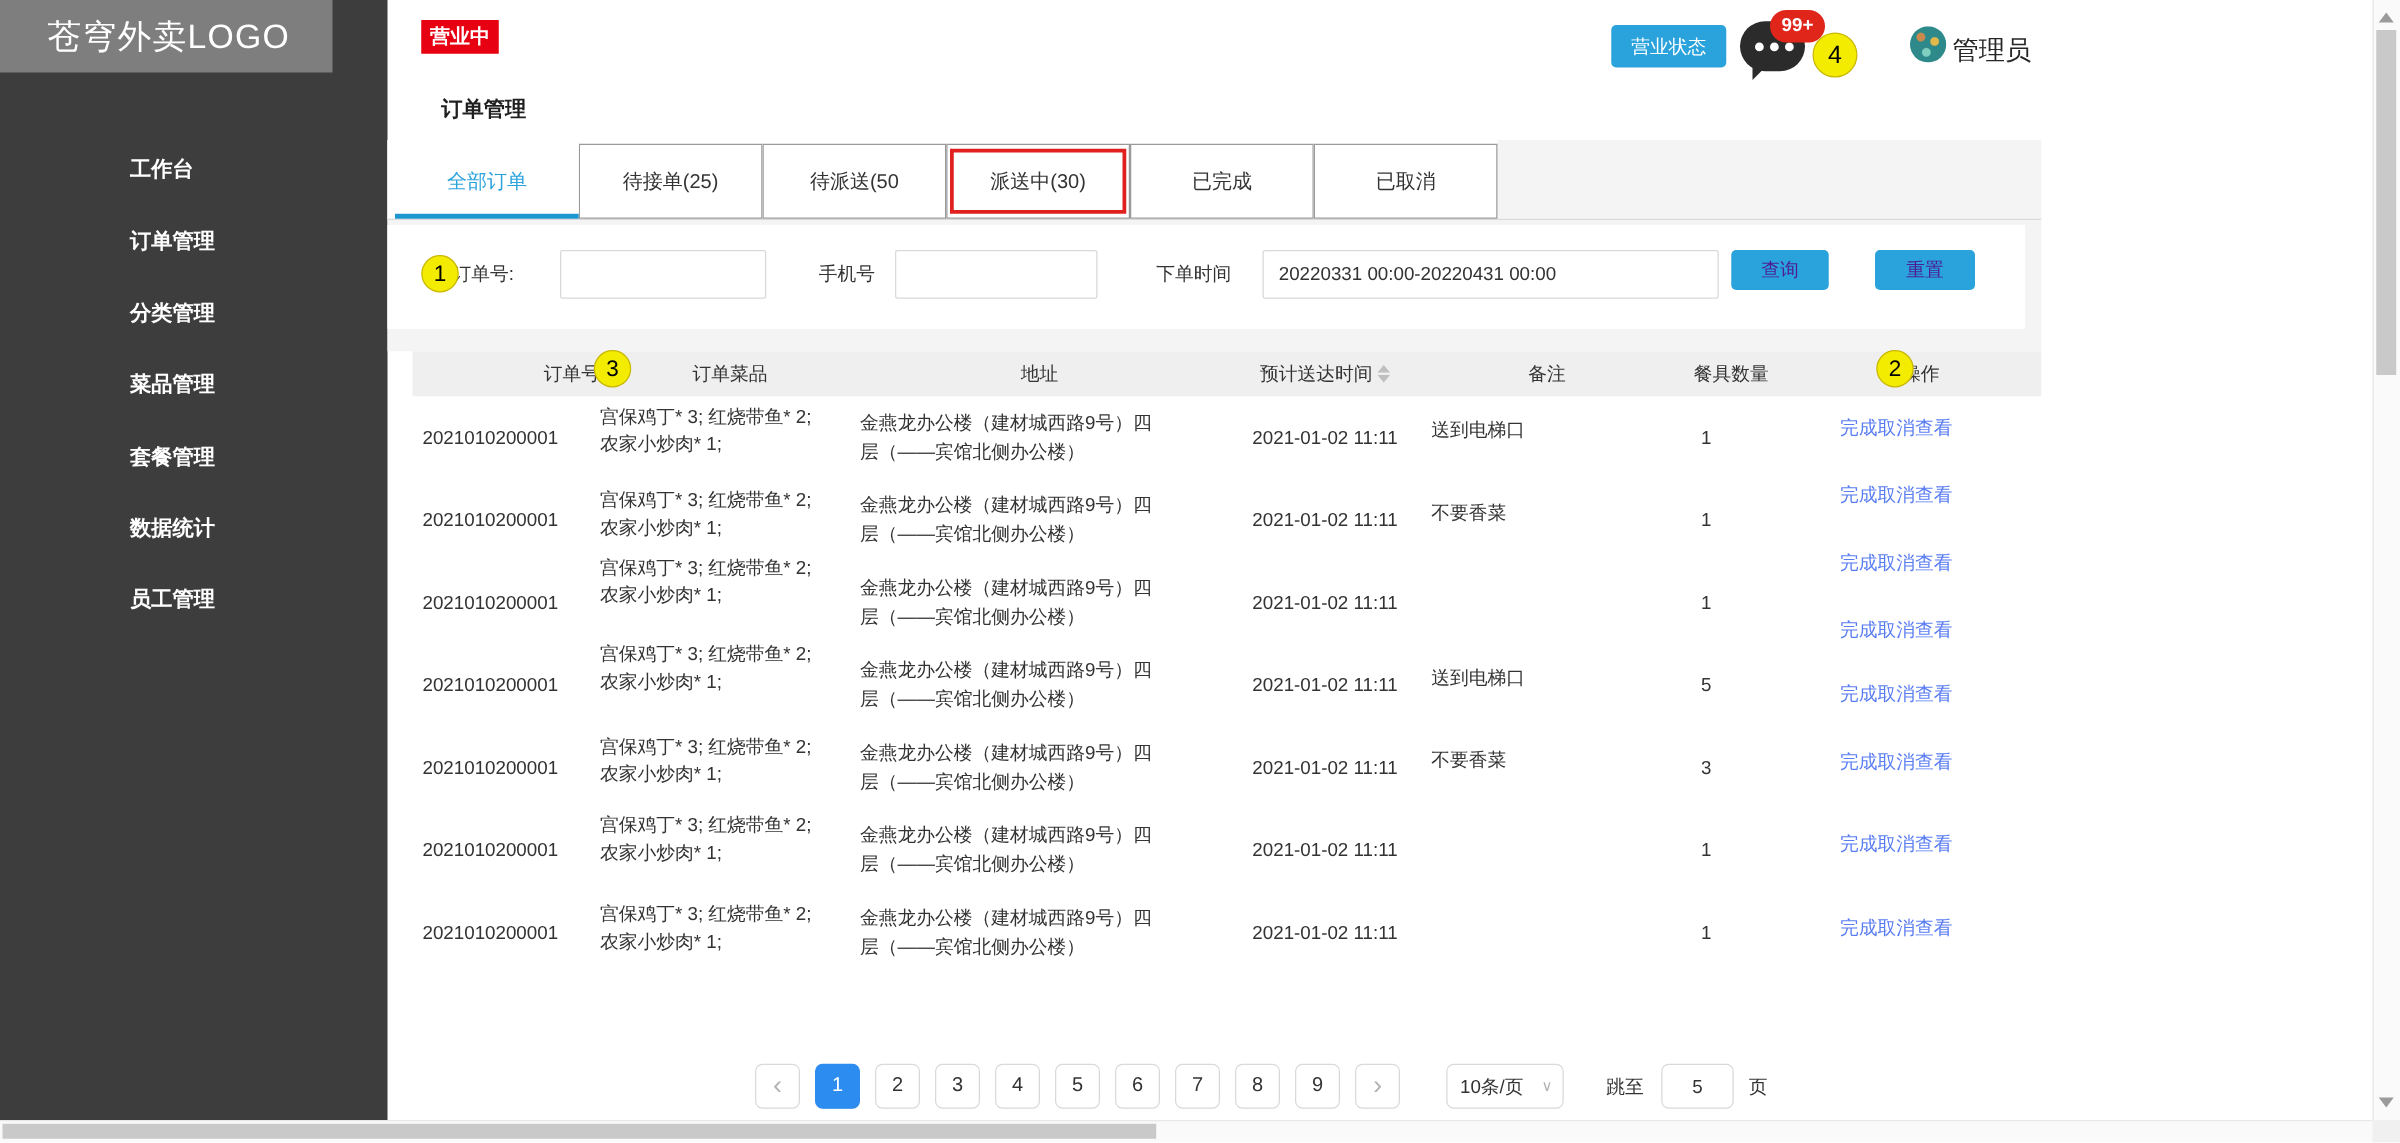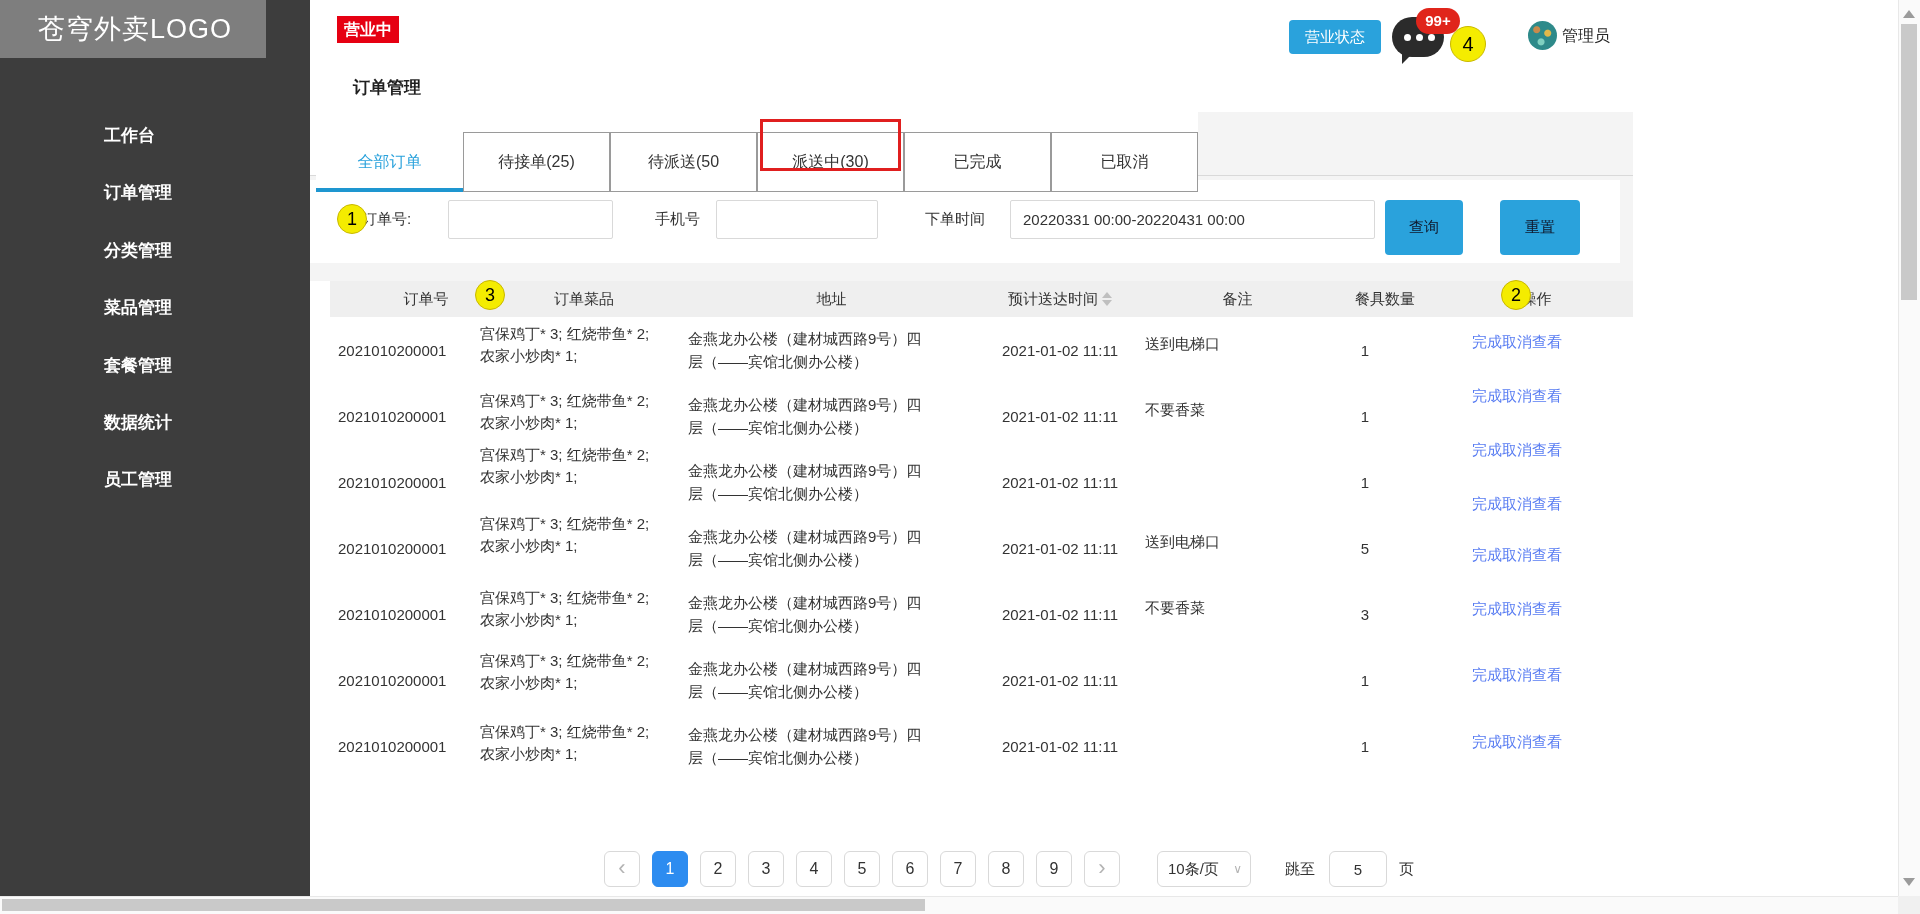--- a/index.html
+++ b/index.html
@@ -19,57 +19,57 @@
   .chat-tail { position:absolute; left:1402px; top:50px; width:0; height:0; border-top:14px solid #2b2b2b; border-right:14px solid transparent; z-index:3; }
   .chat-dot { position:absolute; width:7px; height:7px; border-radius:50%; background:#fff; top:34px; z-index:4; }
   .chat-dot.d1{ left:1404px; } .chat-dot.d2{ left:1416px; } .chat-dot.d3{ left:1428px; }
   .notif-pill { position:absolute; left:1416px; top:8px; min-width:44px; height:26px; line-height:26px; text-align:center; padding:0 6px; background:#e0251b; border-radius:13px; color:#fff; font-size:15px; font-weight:bold; z-index:5; }
   .avatar { position:absolute; left:1528px; top:21px; width:29px; height:29px; border-radius:50%;
     background:
       radial-gradient(circle at 30% 30%, #c98a4b 0 3px, transparent 4px),
       radial-gradient(circle at 68% 42%, #e2b84a 0 3px, transparent 4px),
       radial-gradient(circle at 45% 72%, #7fd0c0 0 3px, transparent 4px),
       radial-gradient(circle at 50% 50%, #2e8a8a 0 100%); }
-  .username { position:absolute; left:1562px; top:26px; font-size:16px; color:#262626; }
+  .username { position:absolute; left:1562px; top:26px; font-size:21px; color:#262626; }
 
   
   .ann-circle { position:absolute; width:30px; height:30px; border-radius:50%; background:#f4ec00; border:1px solid #c9b800; display:flex; align-items:center; justify-content:center; font-size:18px; color:#000; z-index:9; }
   .ann-1 { left:337px; top:204px; }
   .ann-2 { left:1501px; top:280px; }
   .ann-3 { left:475px; top:280px; }
   .ann-4 { left:1450px; top:26px; width:36px; height:36px; font-size:20px; z-index:6; }
   .ann-rect { position:absolute; left:760px; top:119px; width:141px; height:52px; border:3px solid #e01f1f; z-index:8; background:transparent; }
 
   
   .card-gray { position:absolute; left:310px; top:112px; width:1323px; height:169px; background:#f4f4f4; }
   .tabs-left-white { position:absolute; left:310px; top:112px; width:888px; height:64px; background:#fff; }
   .filter-panel { position:absolute; left:310px; top:180px; width:1310px; height:83px; background:#fff; }
   .tabstrip-border { position:absolute; left:310px; top:175px; width:1323px; height:1px; background:#d9d9d9; }
 
   
-  .tabs { position:absolute; left:316px; top:132px; display:flex; z-index:2; }
+  .tabs { position:absolute; left:316px; top:115px; display:flex; z-index:2; }
   .tab { width:147px; height:60px; display:flex; align-items:center; justify-content:center; font-size:16px; color:#333; background:#fff; border:1px solid #9a9a9a; cursor:pointer; }
   .tab.active { border:none; color:#2aa2dc; position:relative; }
   .tab.active::after { content:""; position:absolute; left:0; right:0; bottom:0; height:4px; background:#1e96d0; }
 
   
   .flabel { position:absolute; top:210px; font-size:15px; color:#333; z-index:2; }
   .flabel.order { left:362px; } .flabel.phone { left:655px; } .flabel.time { left:925px; }
   .finput { position:absolute; top:200px; height:39px; border:1px solid #d9d9d9; border-radius:2px; background:#fff; font-size:15px; color:#333; padding-left:12px; font-family:inherit; z-index:2; }
   .finput.order { left:448px; width:165px; }
   .finput.phone { left:716px; width:162px; }
   .finput.time { left:1010px; width:365px; }
-  .fbtn { position:absolute; top:200px; height:55px; background:#2aa2dc; border:none; border-radius:4px; color:#0f172a; font-size:15px; cursor:pointer; font-family:inherit; z-index:2; }
+  .fbtn { position:absolute; top:200px; height:32px; background:#2aa2dc; border:none; border-radius:4px; color:#4c1d95; font-size:15px; cursor:pointer; font-family:inherit; z-index:2; }
   .fbtn.search { left:1385px; width:78px; }
   .fbtn.reset { left:1500px; width:80px; }
 
   
   .thead { position:absolute; left:330px; top:281px; width:1303px; height:36px; background:#efefef; display:grid; grid-template-columns:150px 208px 287px 170px 185px 110px 193px; align-items:center; font-size:15px; color:#333; z-index:1; }
   .th { text-align:center; }
-  .th.c1 { text-align:center; padding-left:42px; }
+  .th.c1 { text-align:right; padding-left:42px; }
   .th.c4 { display:flex; align-items:center; justify-content:center; gap:4px; }
   .sort-caret { display:inline-flex; flex-direction:column; gap:2px; }
   .sort-caret i { width:0; height:0; border-left:5px solid transparent; border-right:5px solid transparent; display:block; }
   .sort-caret .up { border-bottom:6px solid #bfbfbf; }
   .sort-caret .down { border-top:6px solid #bfbfbf; }
 
   .tbody { position:absolute; left:330px; top:317px; width:1303px; }
   .row { display:grid; grid-template-columns:150px 208px 287px 170px 185px 110px 193px; height:66px; align-items:center; font-size:15px; color:#333; }
   .cell-order { padding-left:8px; }
   .cell-dishes { line-height:22px; padding-right:26px; }

